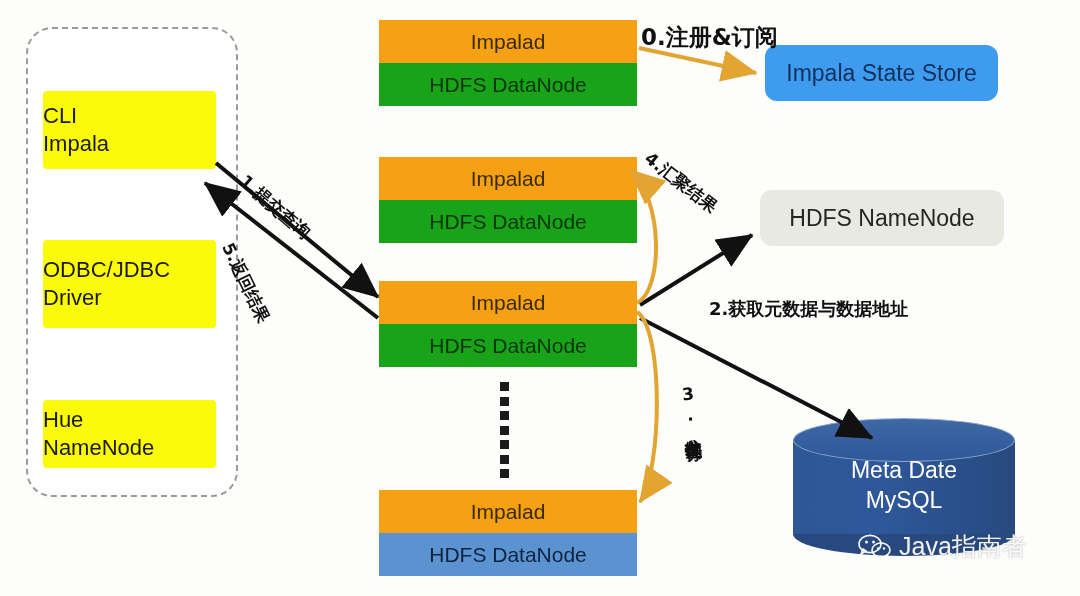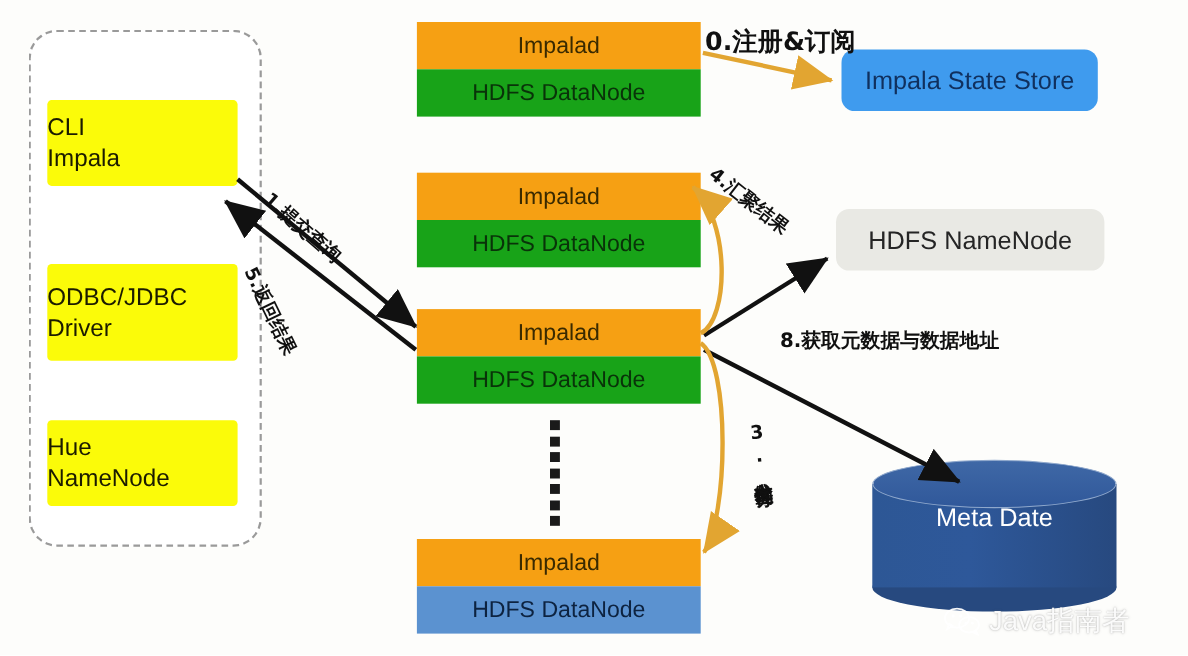--- a/index.html
+++ b/index.html
@@ -48,21 +48,21 @@
     flex-direction: column;
     align-items: flex-start;
     justify-content: center;
     text-align: center;
     line-height: 1.28;
     font-size: 22px;
     box-sizing: border-box;
   }
   #cli-client   { left: 43px; top: 91px;  width: 173px; height: 78px; }
   #odbc-driver  { left: 43px; top: 240px; width: 173px; height: 88px; }
-  #hue-beeswax  { left: 43px; top: 382px; width: 173px; height: 78px; }
+  #hue-beeswax  { left: 43px; top: 400px; width: 173px; height: 68px; }
 
   
   .node {
     position: absolute;
     left: 379px;
     width: 258px;
     box-sizing: border-box;
     text-align: center;
   }
   .node .band {
@@ -172,21 +172,20 @@
            letter-spacing: 1px; transform: rotate(-6deg); transform-origin: left top; }
 
   
   #watermark {
     position: absolute;
     left: 858px; top: 530px;
     display: flex; align-items: center; gap: 7px;
     color: rgba(255,255,255,0.93);
     font-size: 25px;
     text-shadow: 0 0 2px rgba(90,90,90,0.55);
-    margin-top: 18px;
   }
   #watermark .wechat { width: 34px; height: 26px; flex: none; }
 </style>
 </head>
 <body>
 
 <div id="canvas">
 
   <div class="client-group"></div>
 
@@ -242,20 +241,21 @@
   <div class="svc" id="name-node">
     <span>HDFS NameNode</span>
   </div>
 
   <div id="meta-db">
     <div class="cyl-bot"></div>
     <div class="cyl-body"></div>
     <div class="cyl-top"></div>
     <div class="cyl-label">
       <div>Meta Date</div>
+      <div>MySQL</div>
     </div>
   </div>
 
   <svg class="layer" viewBox="0 0 1080 596">
     <defs>
       <marker id="arrB" markerWidth="11" markerHeight="11" refX="8.6" refY="4" orient="auto">
         <path d="M0,0 L9,4 L0,8 Z" fill="#111111"></path>
       </marker>
       <marker id="arrO" markerWidth="11" markerHeight="11" refX="8.6" refY="4" orient="auto">
         <path d="M0,0 L9,4 L0,8 Z" fill="#e2a531"></path>
@@ -274,21 +274,21 @@
 
     <path d="M637,303 C663,290 664,200 630,170" stroke="#e2a531" stroke-width="4" fill="none" marker-end="url(#arrO)"></path>
 
     <path d="M637,312 C664,330 662,470 640,502" stroke="#e2a531" stroke-width="4" fill="none" marker-end="url(#arrO)"></path>
   </svg>
 
   <div class="alabel" id="lbl-0">0.注册&amp;订阅</div>
   <div class="alabel" id="lbl-1">1.提交查询</div>
   <div class="alabel" id="lbl-5">5.返回结果</div>
   <div class="alabel" id="lbl-4">4.汇聚结果</div>
-  <div class="alabel" id="lbl-2">8.获取元数据与数据地址</div>
+  <div class="alabel" id="lbl-2">2.获取元数据与数据地址</div>
   <div class="alabel" id="lbl-3">3.分发查询任务</div>
 
   <div id="watermark">
     <svg class="wechat" viewBox="0 0 34 26">
       <ellipse cx="12" cy="10" rx="11" ry="8.6" fill="none" stroke="rgba(255,255,255,0.95)" stroke-width="1.6"></ellipse>
       <path d="M5,15 L3,20 L8,17 Z" fill="none" stroke="rgba(255,255,255,0.95)" stroke-width="1.6"></path>
       <circle cx="8.5" cy="8" r="1.5" fill="rgba(255,255,255,0.95)"></circle>
       <circle cx="15.5" cy="8" r="1.5" fill="rgba(255,255,255,0.95)"></circle>
       <ellipse cx="23" cy="16" rx="9" ry="7" fill="none" stroke="rgba(255,255,255,0.95)" stroke-width="1.6"></ellipse>
       <path d="M29,21 L31,25 L26.5,22.6 Z" fill="none" stroke="rgba(255,255,255,0.95)" stroke-width="1.6"></path>

